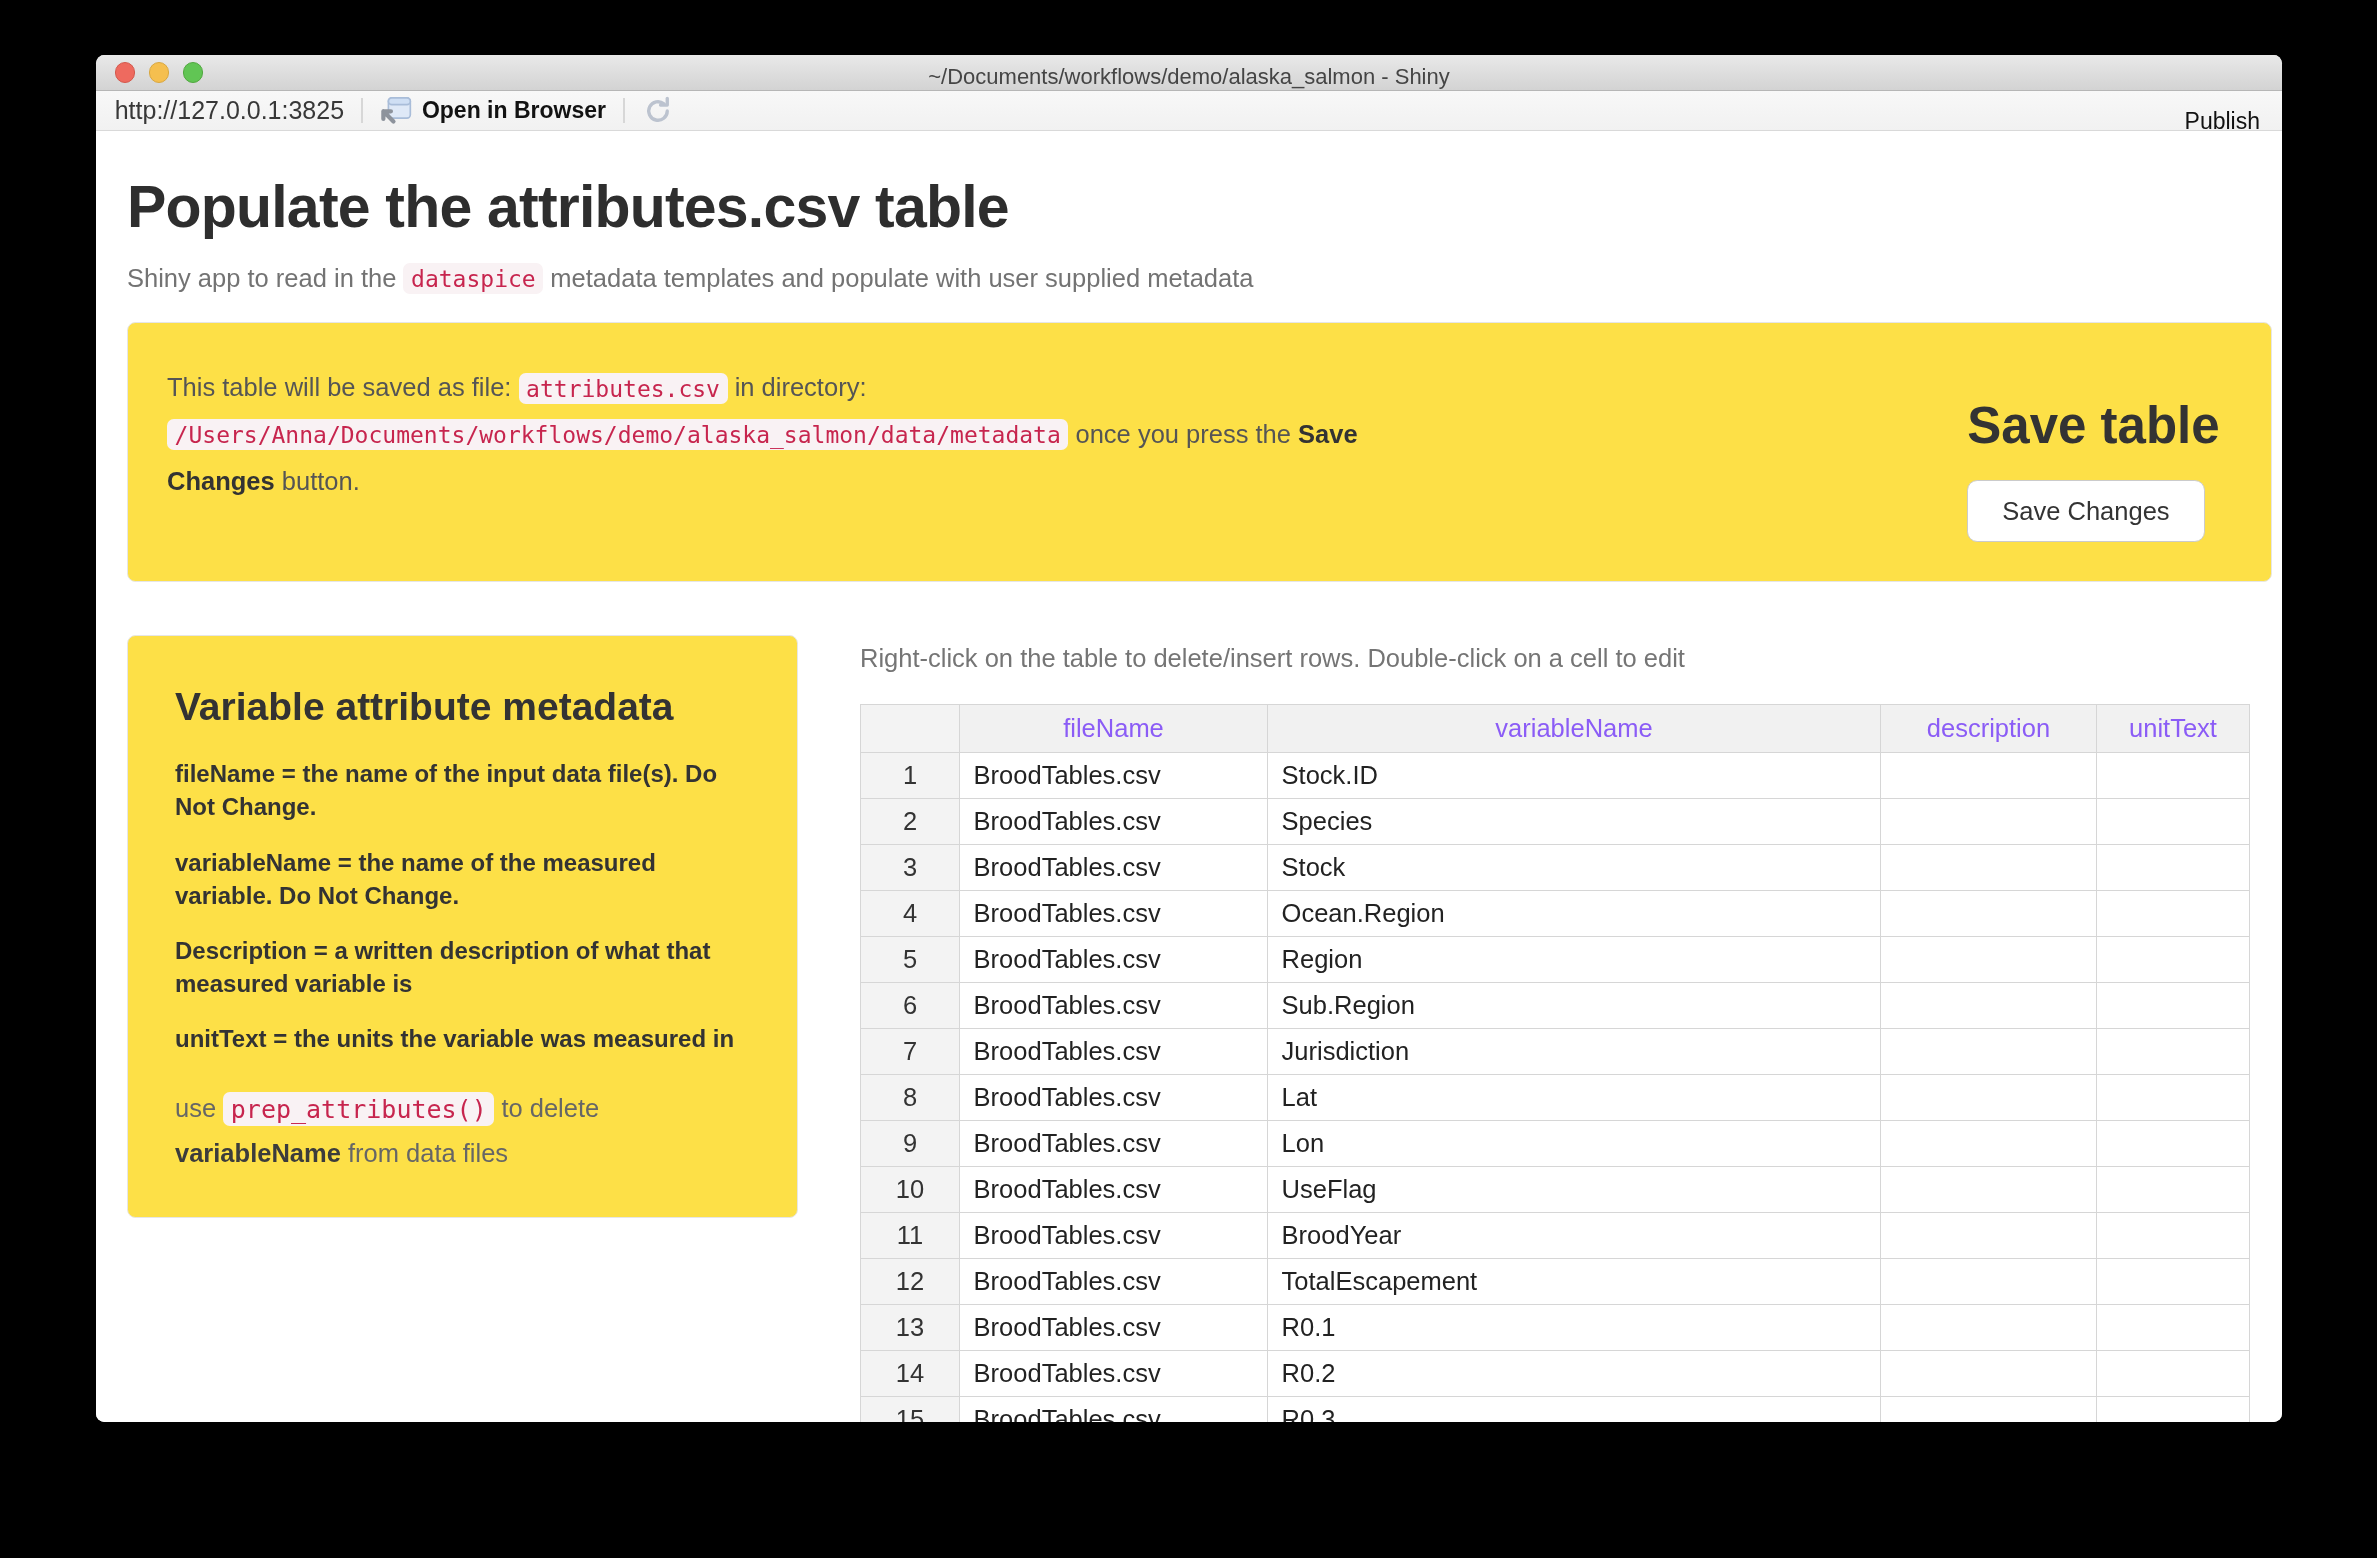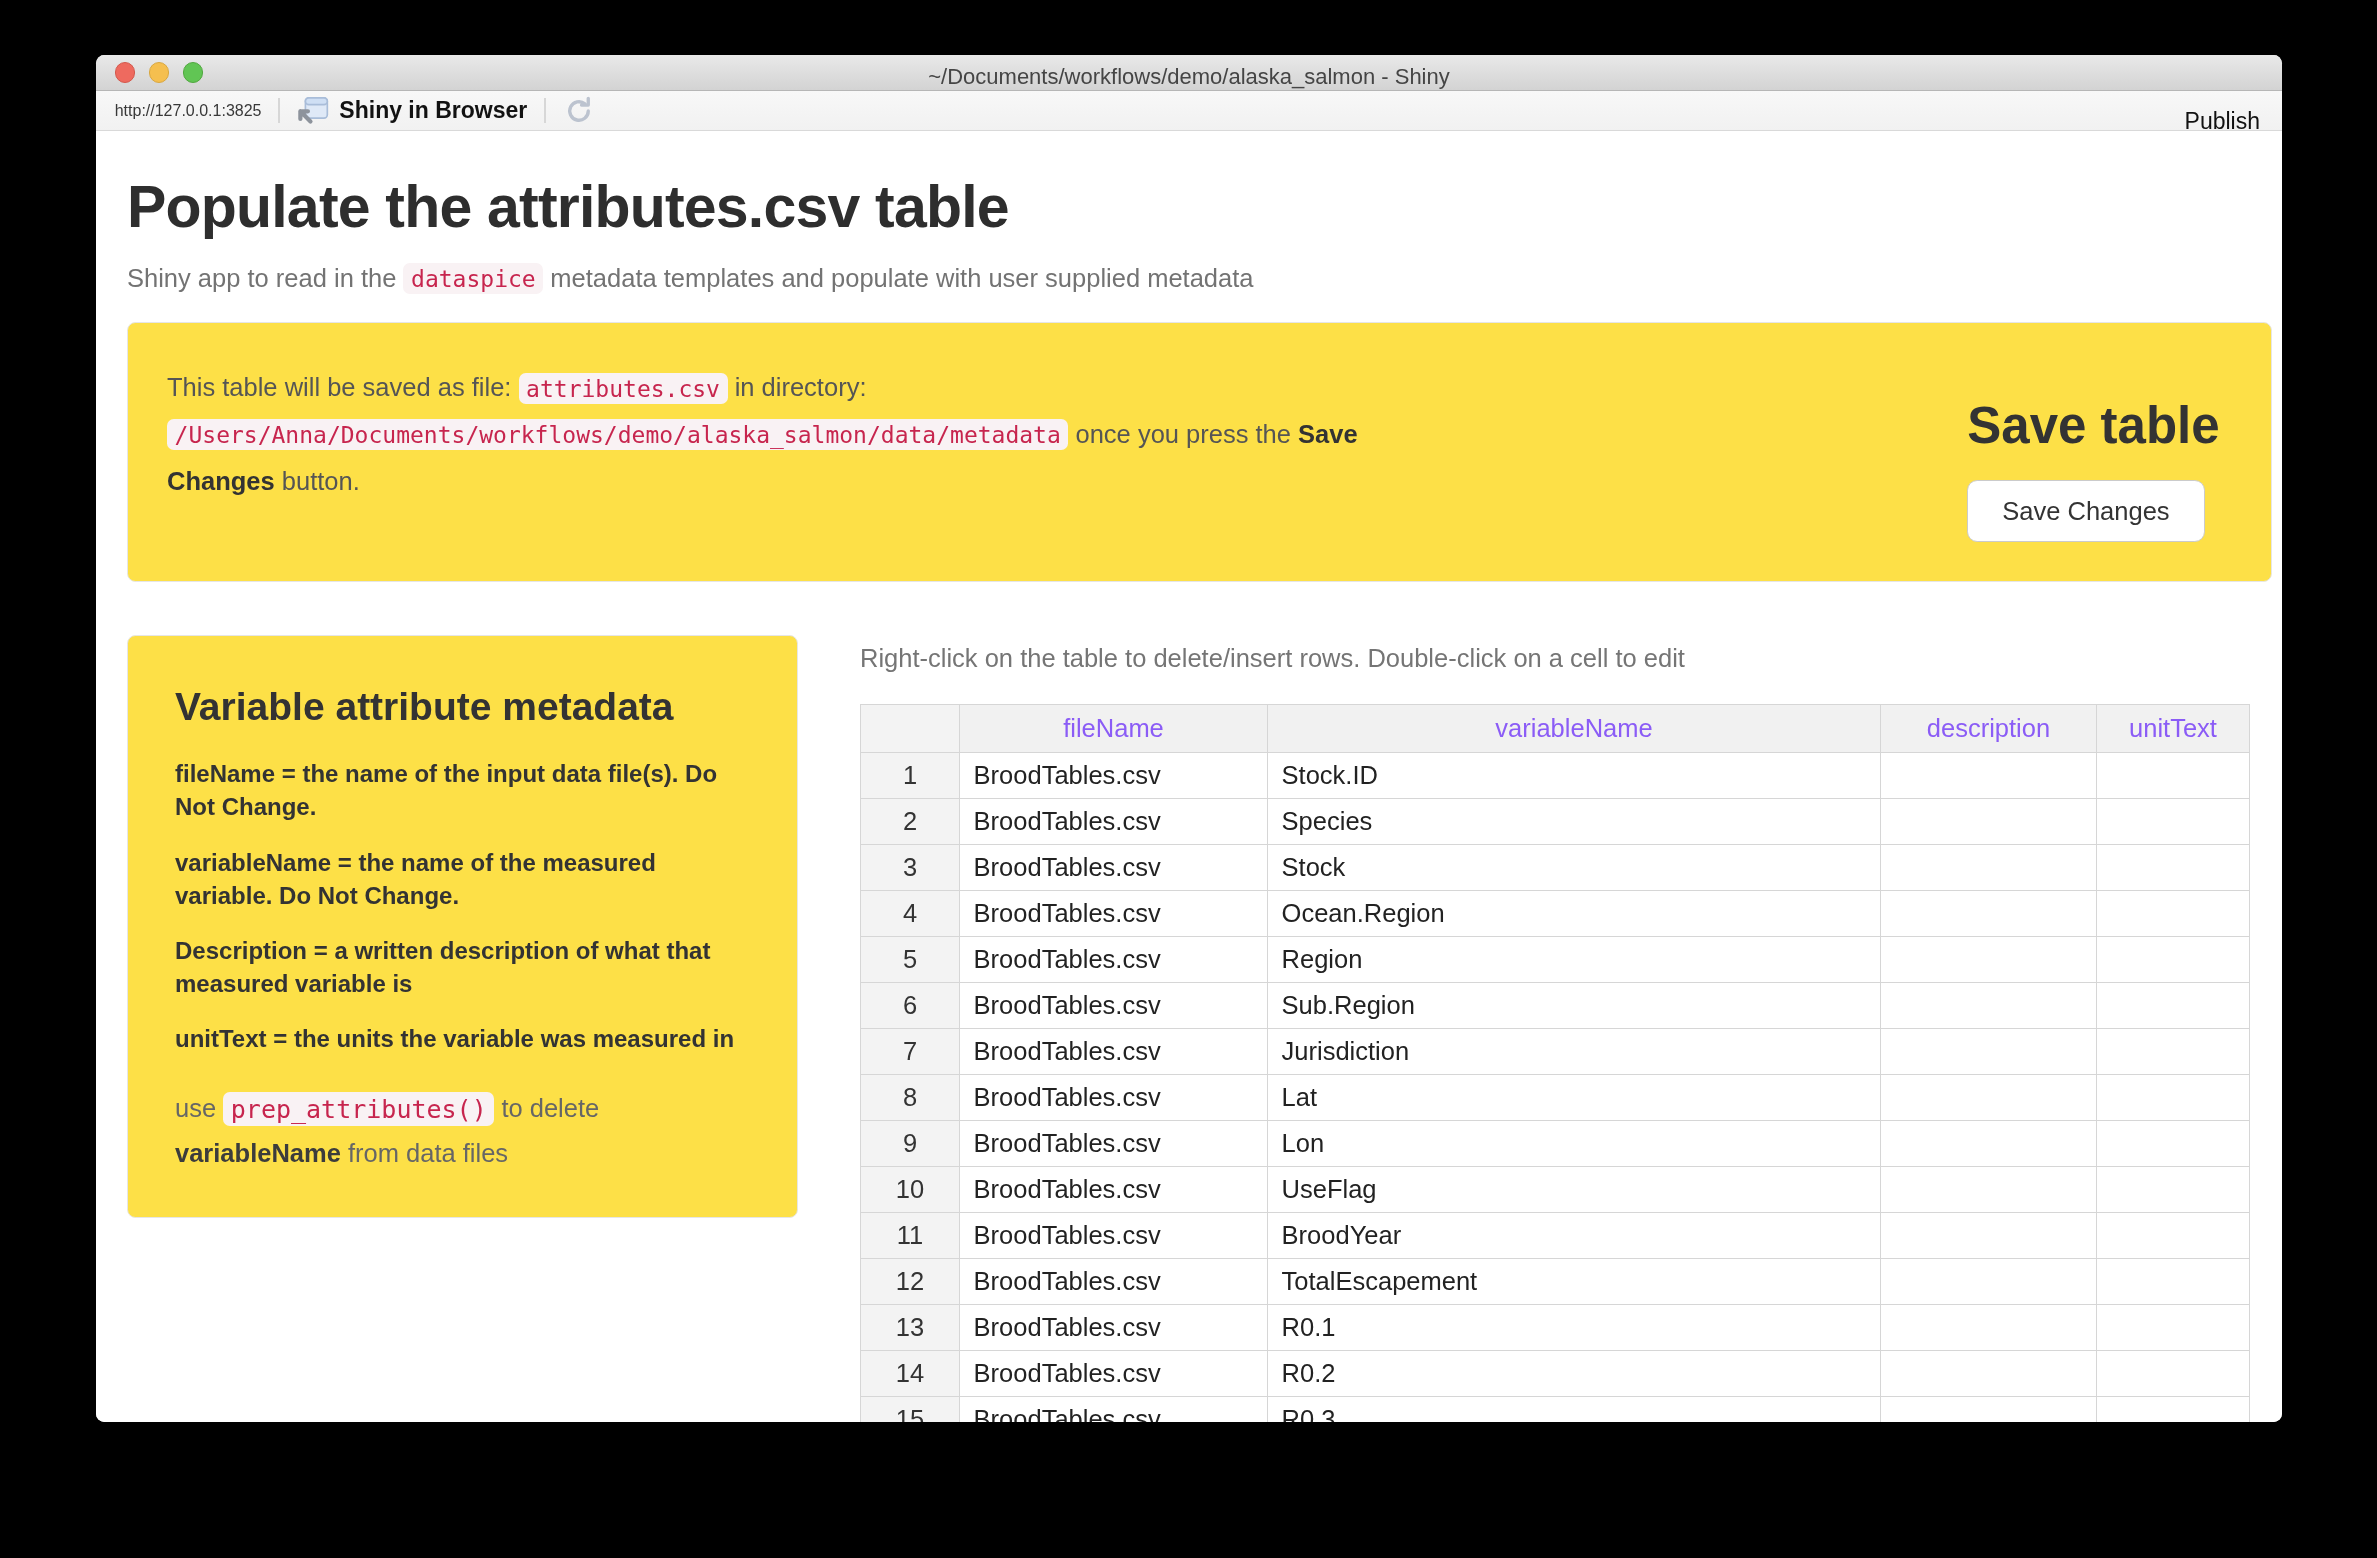--- a/index.html
+++ b/index.html
@@ -32,21 +32,21 @@
   .tl.green  { background: #61c554; border: 0.8px solid #51a73f; }
   .win-title { font-size: 22px; color: #454545; }
   
   .toolbar {
     height: 40px; flex: 0 0 40px;
     background: linear-gradient(#f8f8f8, #f1f1f1);
     border-bottom: 1.7px solid #d9d9d9;
     display: flex; align-items: center;
     padding: 0 22px 0 18.7px;
   }
-  .url { font-size: 16px; color: #383838; }
+  .url { font-size: 25px; color: #383838; }
   .tb-sep { width: 1.7px; height: 25.5px; background: #d7d7d7; margin: 0 17px; }
   .tb-btn { display: flex; align-items: center; gap: 10.2px; background: none; border: none; cursor: pointer; }
   .tb-btn .lbl { font-size: 23px; font-weight: 600; color: #121212; font-family: "Liberation Sans", sans-serif; }
   .icon-svg { display: block; }
   .spacer { flex: 1; }
   .publish { display: flex; align-items: center; gap: 23px; background: none; border: none; cursor: pointer; flex-direction: column; }
   .publish .lbl { font-size: 23px; color: #111; font-family: "Liberation Sans", sans-serif; }
   .caret { width: 0; height: 0; border-left: 7.6px solid transparent; border-right: 7.6px solid transparent; border-top: 9.3px solid #2b2b2b; margin-left: 3.4px; }
   
   .content {
@@ -122,21 +122,21 @@
     <span class="url">http://127.0.0.1:3825</span>
     <span class="tb-sep"></span>
     <button class="tb-btn">
       <span>
         <svg class="icon-svg" width="32" height="31" viewBox="0 0 38 36">
           <rect x="10" y="3" width="26" height="24" rx="4" fill="#dfe9f7" stroke="#a9bdd9" stroke-width="2"></rect>
           <rect x="10" y="3" width="26" height="8" rx="4" fill="#cfdff4" stroke="#a9bdd9" stroke-width="2"></rect>
           <path d="M16 31 L4 19 M4 19 l0 9 M4 19 l9 0" stroke="#8d939c" stroke-width="5" fill="none" stroke-linecap="round" stroke-linejoin="round"></path>
         </svg>
       </span>
-      <span class="lbl">Shiny in Browser</span>
+      <span class="lbl">Open in Browser</span>
     </button>
     <span class="tb-sep"></span>
     <button class="tb-btn">
       <span>
         <svg class="icon-svg" width="32" height="32" viewBox="0 0 38 38">
           <path d="M30 19 a11 11 0 1 1 -4 -8.5" stroke="#bcc3cf" stroke-width="4" fill="none" stroke-linecap="round"></path>
           <path d="M30 4 l0 8 l-8 0" stroke="#bcc3cf" stroke-width="4" fill="none" stroke-linecap="round" stroke-linejoin="round"></path>
         </svg>
       </span>
     </button>

